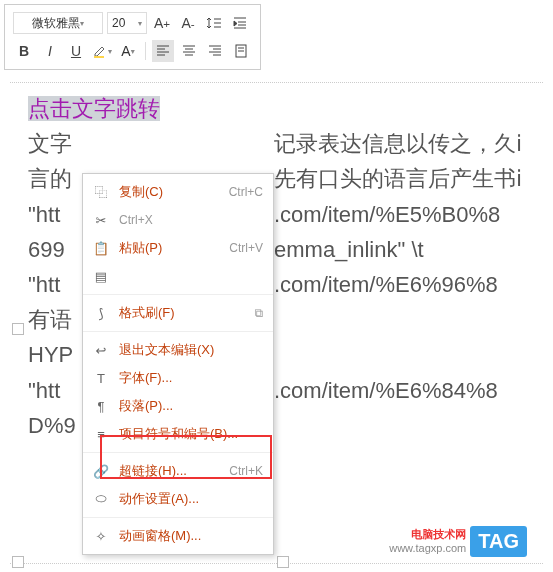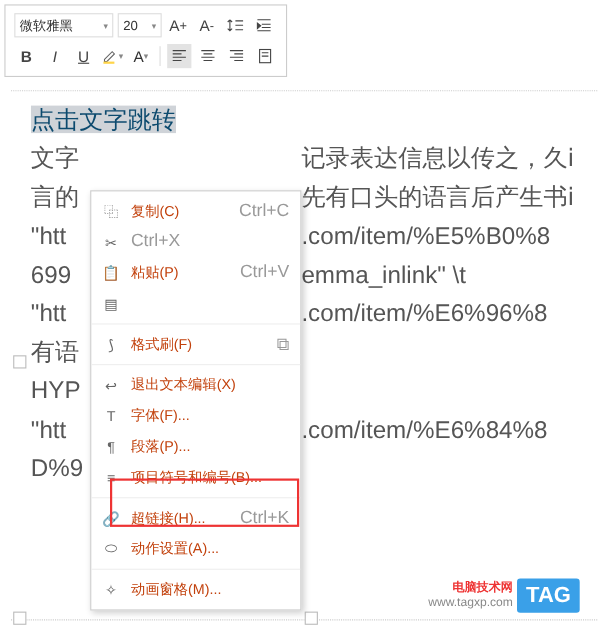--- a/index.html
+++ b/index.html
@@ -1,34 +1,34 @@
 <!DOCTYPE html>
 <html><head>
 <meta charset="utf-8">
 <style>
 body{margin:0;font-family:"Microsoft YaHei",sans-serif;font-size:13px;color:#333;background:#fff}
 .toolbar{border:1px solid #ccc;padding:6px 8px;display:inline-block;margin:4px}
 .tb-row{display:flex;align-items:center;gap:4px;height:24px}
 .tb-row+.tb-row{margin-top:4px}
-.fontname{width:80px;height:20px;border:1px solid #ddd;padding:0 4px;font-size:12px;display:flex;align-items:center;justify-content:space-between}
+.fontname{width:80px;height:20px;border:1px solid #ddd;padding:0 4px;font-size:12px;display:flex;align-items:center;justify-content:center}
 .fontsize{width:30px;height:20px;border:1px solid #ddd;padding:0 4px;font-size:12px;display:flex;align-items:center;justify-content:space-between}
 .car{font-size:8px;color:#888}
 .ibtn{width:22px;height:22px;display:flex;align-items:center;justify-content:center;cursor:pointer;color:#444;font-size:14px}
 .ibtn.sel{background:#e3e3e3}
 .ibtn svg{width:16px;height:16px}
 .sep{width:1px;height:18px;background:#ddd;margin:0 2px}
 .slide{position:relative;margin:8px 10px;height:480px;border-top:1px dotted #ccc;border-bottom:1px dotted #ccc}
 .slide .h{position:absolute;left:2px;width:10px;height:10px;border:1px solid #bbb;background:#fff}
 .txt{position:absolute;left:18px;right:0;top:8px;font-size:22px;line-height:1.6;color:#555;overflow:hidden}
-.sel-text{background:#cfd3d8;color:#0c4a6e}
+.sel-text{background:#cfd3d8;color:#a21caf}
 .menu{position:absolute;left:72px;top:90px;width:190px;background:#fff;border:1px solid #ccc;box-shadow:2px 2px 6px rgba(0,0,0,.2);padding:4px 0;font-size:13px}
 .mi{display:flex;align-items:center;height:28px;padding:0 10px;gap:10px;cursor:pointer}
 .mi .ic{width:16px;height:16px;color:#666;display:flex;align-items:center;justify-content:center}
 .mi .lb{flex:1;color:#c2410c}
-.mi .sc{color:#999;font-size:16px}
+.mi .sc{color:#999;font-size:12px}
 .msep{height:1px;background:#eee;margin:4px 0}
 .box{position:absolute;left:90px;top:352px;width:168px;height:40px;border:2px solid #e33;pointer-events:none}
 .watermark{position:absolute;right:16px;bottom:6px;display:flex;align-items:center;gap:4px}
 .wm-txt{text-align:right;font-size:11px;line-height:1.2}
 .wm-txt .t1{color:#e33;font-weight:bold}
 .wm-txt .t2{color:#888}
 .tag{background:#3aa0e8;color:#fff;font-weight:bold;font-size:20px;padding:4px 8px;border-radius:3px}
 </style>
 </head>
 <body>

